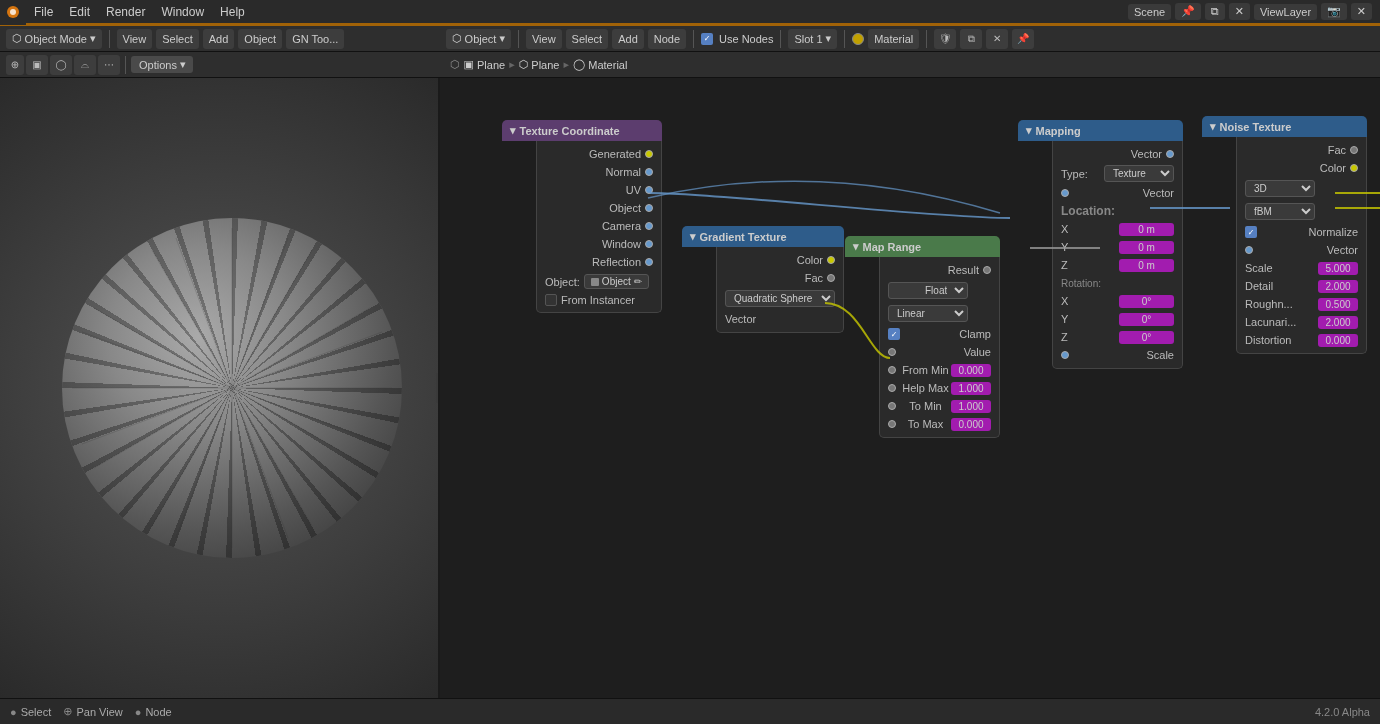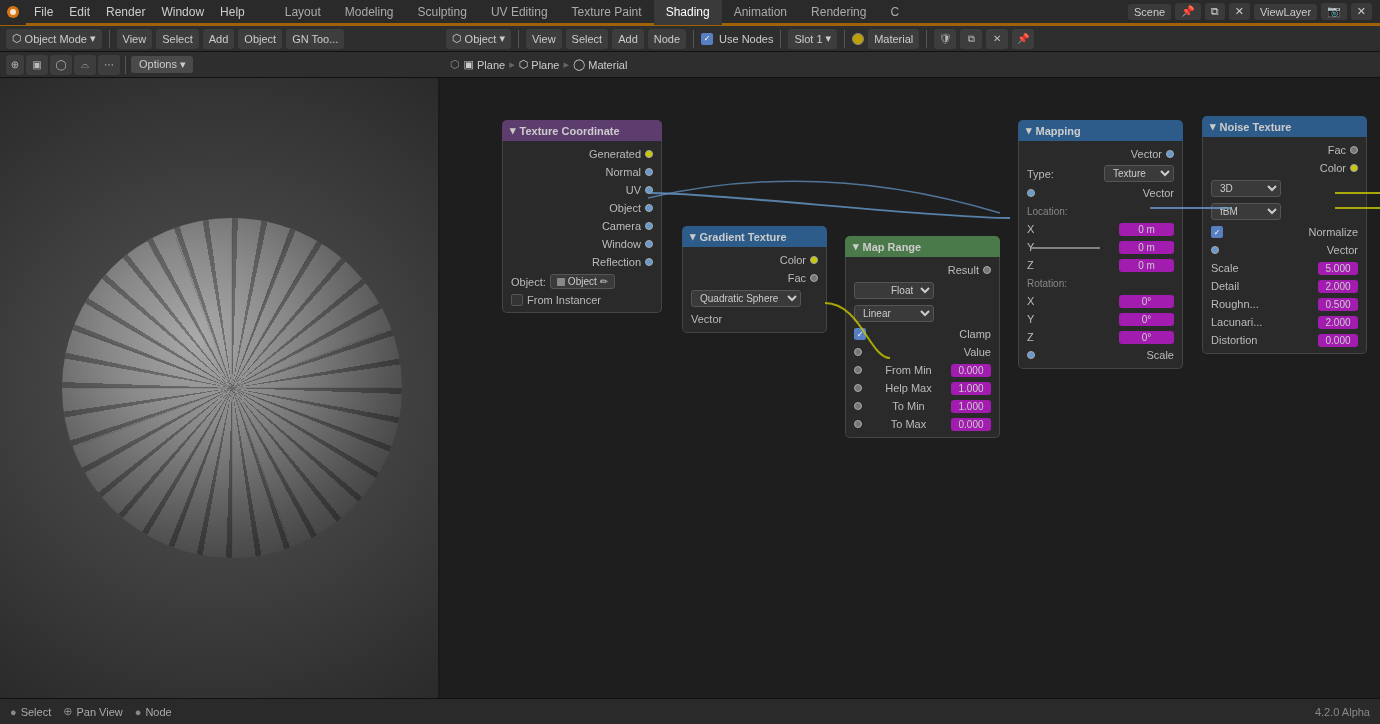--- a/index.html
+++ b/index.html
@@ -212,20 +212,21 @@
       align-items: center;
       gap: 4px;
       cursor: move;
     }
     .node-body {
       background: #2a2a2a;
       border-radius: 0 0 5px 5px;
       padding: 4px 0;
       border: 1px solid #444;
       border-top: none;
+      margin-left: 34px;
     }
     .node-row {
       display: flex;
       align-items: center;
       justify-content: space-between;
       padding: 2px 8px;
       font-size: 11px;
       color: #bbb;
       min-height: 18px;
     }
@@ -377,51 +378,40 @@
 
     
     .options-btn {
       background: #4a4a4a;
       border-radius: 3px;
       padding: 2px 8px;
       color: #ccc;
       font-size: 11px;
       cursor: pointer;
       display: flex;
-      align-items: flex-start;
+      align-items: center;
       gap: 3px;
     }
   </style>
 </head>
 <body>
 
 <div id="top-menu">
   <div class="blender-logo">
     <svg width="16" height="16" viewBox="0 0 16 16">
       <circle cx="8" cy="8" r="6" fill="#e87d0d" opacity="0.9"></circle>
       <circle cx="8" cy="8" r="3" fill="#fff" opacity="0.8"></circle>
     </svg>
   </div>
   <div class="menu-item">File</div>
   <div class="menu-item">Edit</div>
   <div class="menu-item">Render</div>
   <div class="menu-item">Window</div>
   <div class="menu-item">Help</div>
 
-  <div class="menu-tabs">
-    <div class="menu-tab">Layout</div>
-    <div class="menu-tab">Modeling</div>
-    <div class="menu-tab">Sculpting</div>
-    <div class="menu-tab">UV Editing</div>
-    <div class="menu-tab">Texture Paint</div>
-    <div class="menu-tab active">Shading</div>
-    <div class="menu-tab">Animation</div>
-    <div class="menu-tab">Rendering</div>
-    <div class="menu-tab">C</div>
-  </div>
 
   <div class="top-right">
     <div class="top-right-btn">Scene</div>
     <div class="top-right-btn">📌</div>
     <div class="top-right-btn">⧉</div>
     <div class="top-right-btn">✕</div>
     <div class="top-right-btn">ViewLayer</div>
     <div class="top-right-btn">📷</div>
     <div class="top-right-btn">✕</div>
   </div>
@@ -731,21 +721,21 @@
       <div class="node-row">
         <span>Type:</span>
         <select class="node-select" style="width:70px;margin-left:4px;">
           <option>Texture</option>
         </select>
       </div>
       <div class="node-row">
         <div class="socket socket-blue socket-in"></div>
         <span>Vector</span>
       </div>
-      <div class="node-row" style="color:#888;font-size:10px;">
+      <div class="node-row" style="color:#888;font-size:12px;font-weight:bold;">
         <span>Location:</span>
       </div>
       <div class="node-row">
         <span>X</span>
         <span class="node-field" style="width:55px;">0 m</span>
       </div>
       <div class="node-row">
         <span>Y</span>
         <span class="node-field" style="width:55px;">0 m</span>
       </div>

